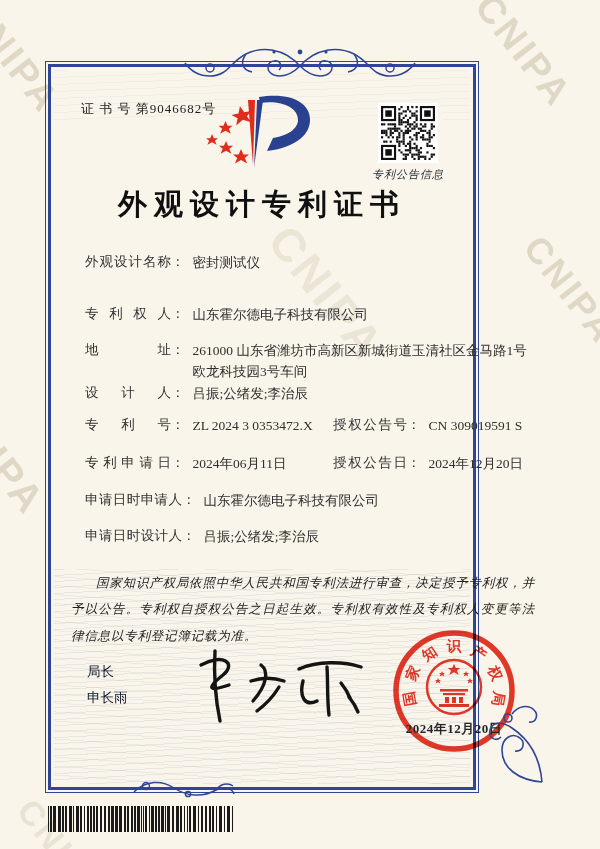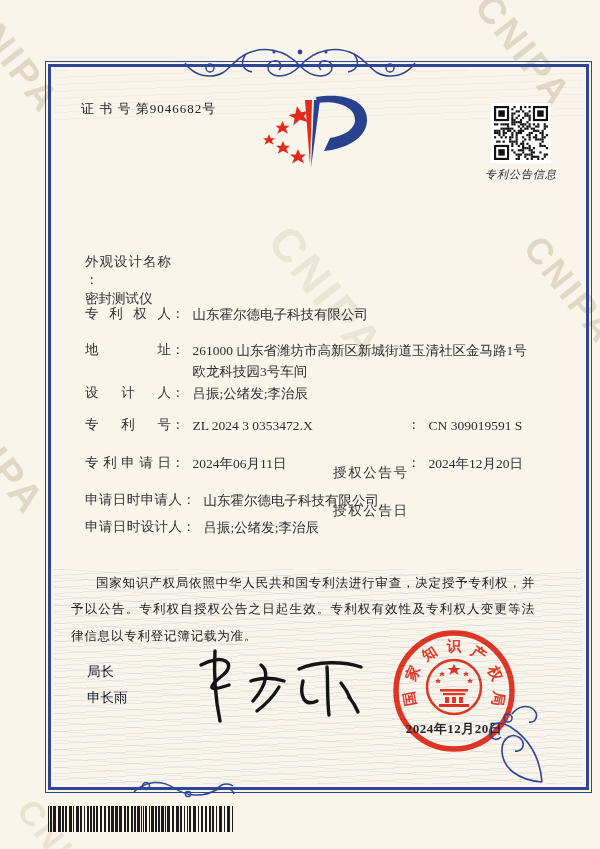--- a/index.html
+++ b/index.html
@@ -10,21 +10,21 @@
   }
   
   .wm{
     position:absolute;font-family:"Liberation Sans", sans-serif;
     font-weight:bold;color:rgba(203,192,170,0.55);letter-spacing:3px;
     transform:rotate(52deg);transform-origin:left top;pointer-events:none;
     user-select:none;z-index:0;
   }
   
   .frame{
-    position:absolute;left:48px;top:64px;width:541px;height:726px;
+    position:absolute;left:48px;top:64px;width:428px;height:726px;
     box-sizing:border-box;border:3px solid #2F4694;
     outline:1px solid #2F4694;outline-offset:2px;z-index:1;
   }
   .waves{
     position:absolute;left:3px;right:3px;bottom:3px;height:215px;
     background:
       repeating-linear-gradient(177deg, rgba(90,100,160,0.10) 0 1px, transparent 1px 6px),
       repeating-linear-gradient(184deg, rgba(90,100,160,0.08) 0 1px, transparent 1px 9px);
     pointer-events:none;
   }
@@ -43,28 +43,28 @@
     font-size:29px;font-weight:bold;letter-spacing:7px;color:#101010;
   }
   
   .fields{position:absolute;left:34px;top:186px;width:446px;font-size:13.5px;color:#333;}
   .frow{position:absolute;left:0;display:flex;align-items:flex-start;}
   .flabel{
     display:inline-block;width:86px;text-align:justify;text-align-last:justify;
     flex:none;white-space:nowrap;color:#333;
   }
   .flabel.wide{width:97px;}
-  .flabel.rcol{width:74px;margin-top:48px;}
+  .flabel.rcol{width:74px;}
   .fcolon{flex:none;margin-right:8px;}
   .fvalue{display:inline-block;max-width:352px;line-height:1.55;color:#2e2e2e;}
   .col2{position:absolute;left:248px;top:0;display:flex;align-items:flex-start;}
   
   .legal{
     position:absolute;left:20px;top:503px;width:464px;
-    font-size:12.5px;line-height:2.1;letter-spacing:0.8px;
+    font-size:12.5px;font-style:italic;line-height:2.1;letter-spacing:0.8px;
     text-indent:2em;text-align:justify;color:#222;
   }
   
   .sign-block{position:absolute;left:36px;top:592px;font-size:13.5px;line-height:1.95;color:#0f172a;}
   .signature{position:absolute;left:106px;top:570px;}
   .seal{position:absolute;left:333px;top:554px;opacity:0.94;mix-blend-mode:multiply;}
   .seal-char{font-size:14.5px;font-weight:bold;fill:#DE2A1A;font-family:"Liberation Serif",serif;}
   .seal-date{font-size:13px;font-weight:bold;fill:#161616;letter-spacing:0.5px;}
   .page-num{position:absolute;left:0;bottom:8px;width:100%;text-align:center;font-size:11px;color:#333;letter-spacing:1px;}
   
@@ -299,23 +299,24 @@
           <rect x="18" y="0" width="7" height="7" fill="#111"></rect>
           <rect x="19" y="1" width="5" height="5" fill="#fff"></rect>
           <rect x="20" y="2" width="3" height="3" fill="#111"></rect>
           <rect x="0" y="18" width="7" height="7" fill="#111"></rect>
           <rect x="1" y="19" width="5" height="5" fill="#fff"></rect>
           <rect x="2" y="20" width="3" height="3" fill="#111"></rect>
         </svg>
       <div class="qr-caption">专利公告信息</div>
     </div>
 
+    <div class="title">外观设计专利证书</div>
 
     <div class="fields">
-      <div class="frow" style="top:0px;flex-direction:column;">
+      <div class="frow" style="top:0px;">
         <span class="flabel">外观设计名称</span>
           <span class="fcolon">：</span>
         <span class="fvalue">密封测试仪</span>
       </div>
       <div class="frow" style="top:52px;">
         <span class="flabel">专利权人</span>
           <span class="fcolon">：</span>
         <span class="fvalue">山东霍尔德电子科技有限公司</span>
       </div>
       <div class="frow" style="top:88px;">
@@ -346,21 +347,21 @@
           <span class="flabel rcol">授权公告日</span>
             <span class="fcolon">：</span>
           <span class="fvalue">2024年12月20日</span>
         </span>
       </div>
       <div class="frow" style="top:238px;">
         <span class="flabel wide">申请日时申请人</span>
           <span class="fcolon">：</span>
         <span class="fvalue">山东霍尔德电子科技有限公司</span>
       </div>
-      <div class="frow" style="top:265px;justify-content:center;">
+      <div class="frow" style="top:274px;justify-content:center;">
         <span class="flabel wide">申请日时设计人</span>
           <span class="fcolon">：</span>
         <span class="fvalue">吕振;公绪发;李治辰</span>
       </div>
     </div>
 
     <div class="legal">国家知识产权局依照中华人民共和国专利法进行审查，决定授予专利权，并予以公告。专利权自授权公告之日起生效。专利权有效性及专利权人变更等法律信息以专利登记簿记载为准。</div>
 
     <div class="sign-block">
       <div>局长</div>

